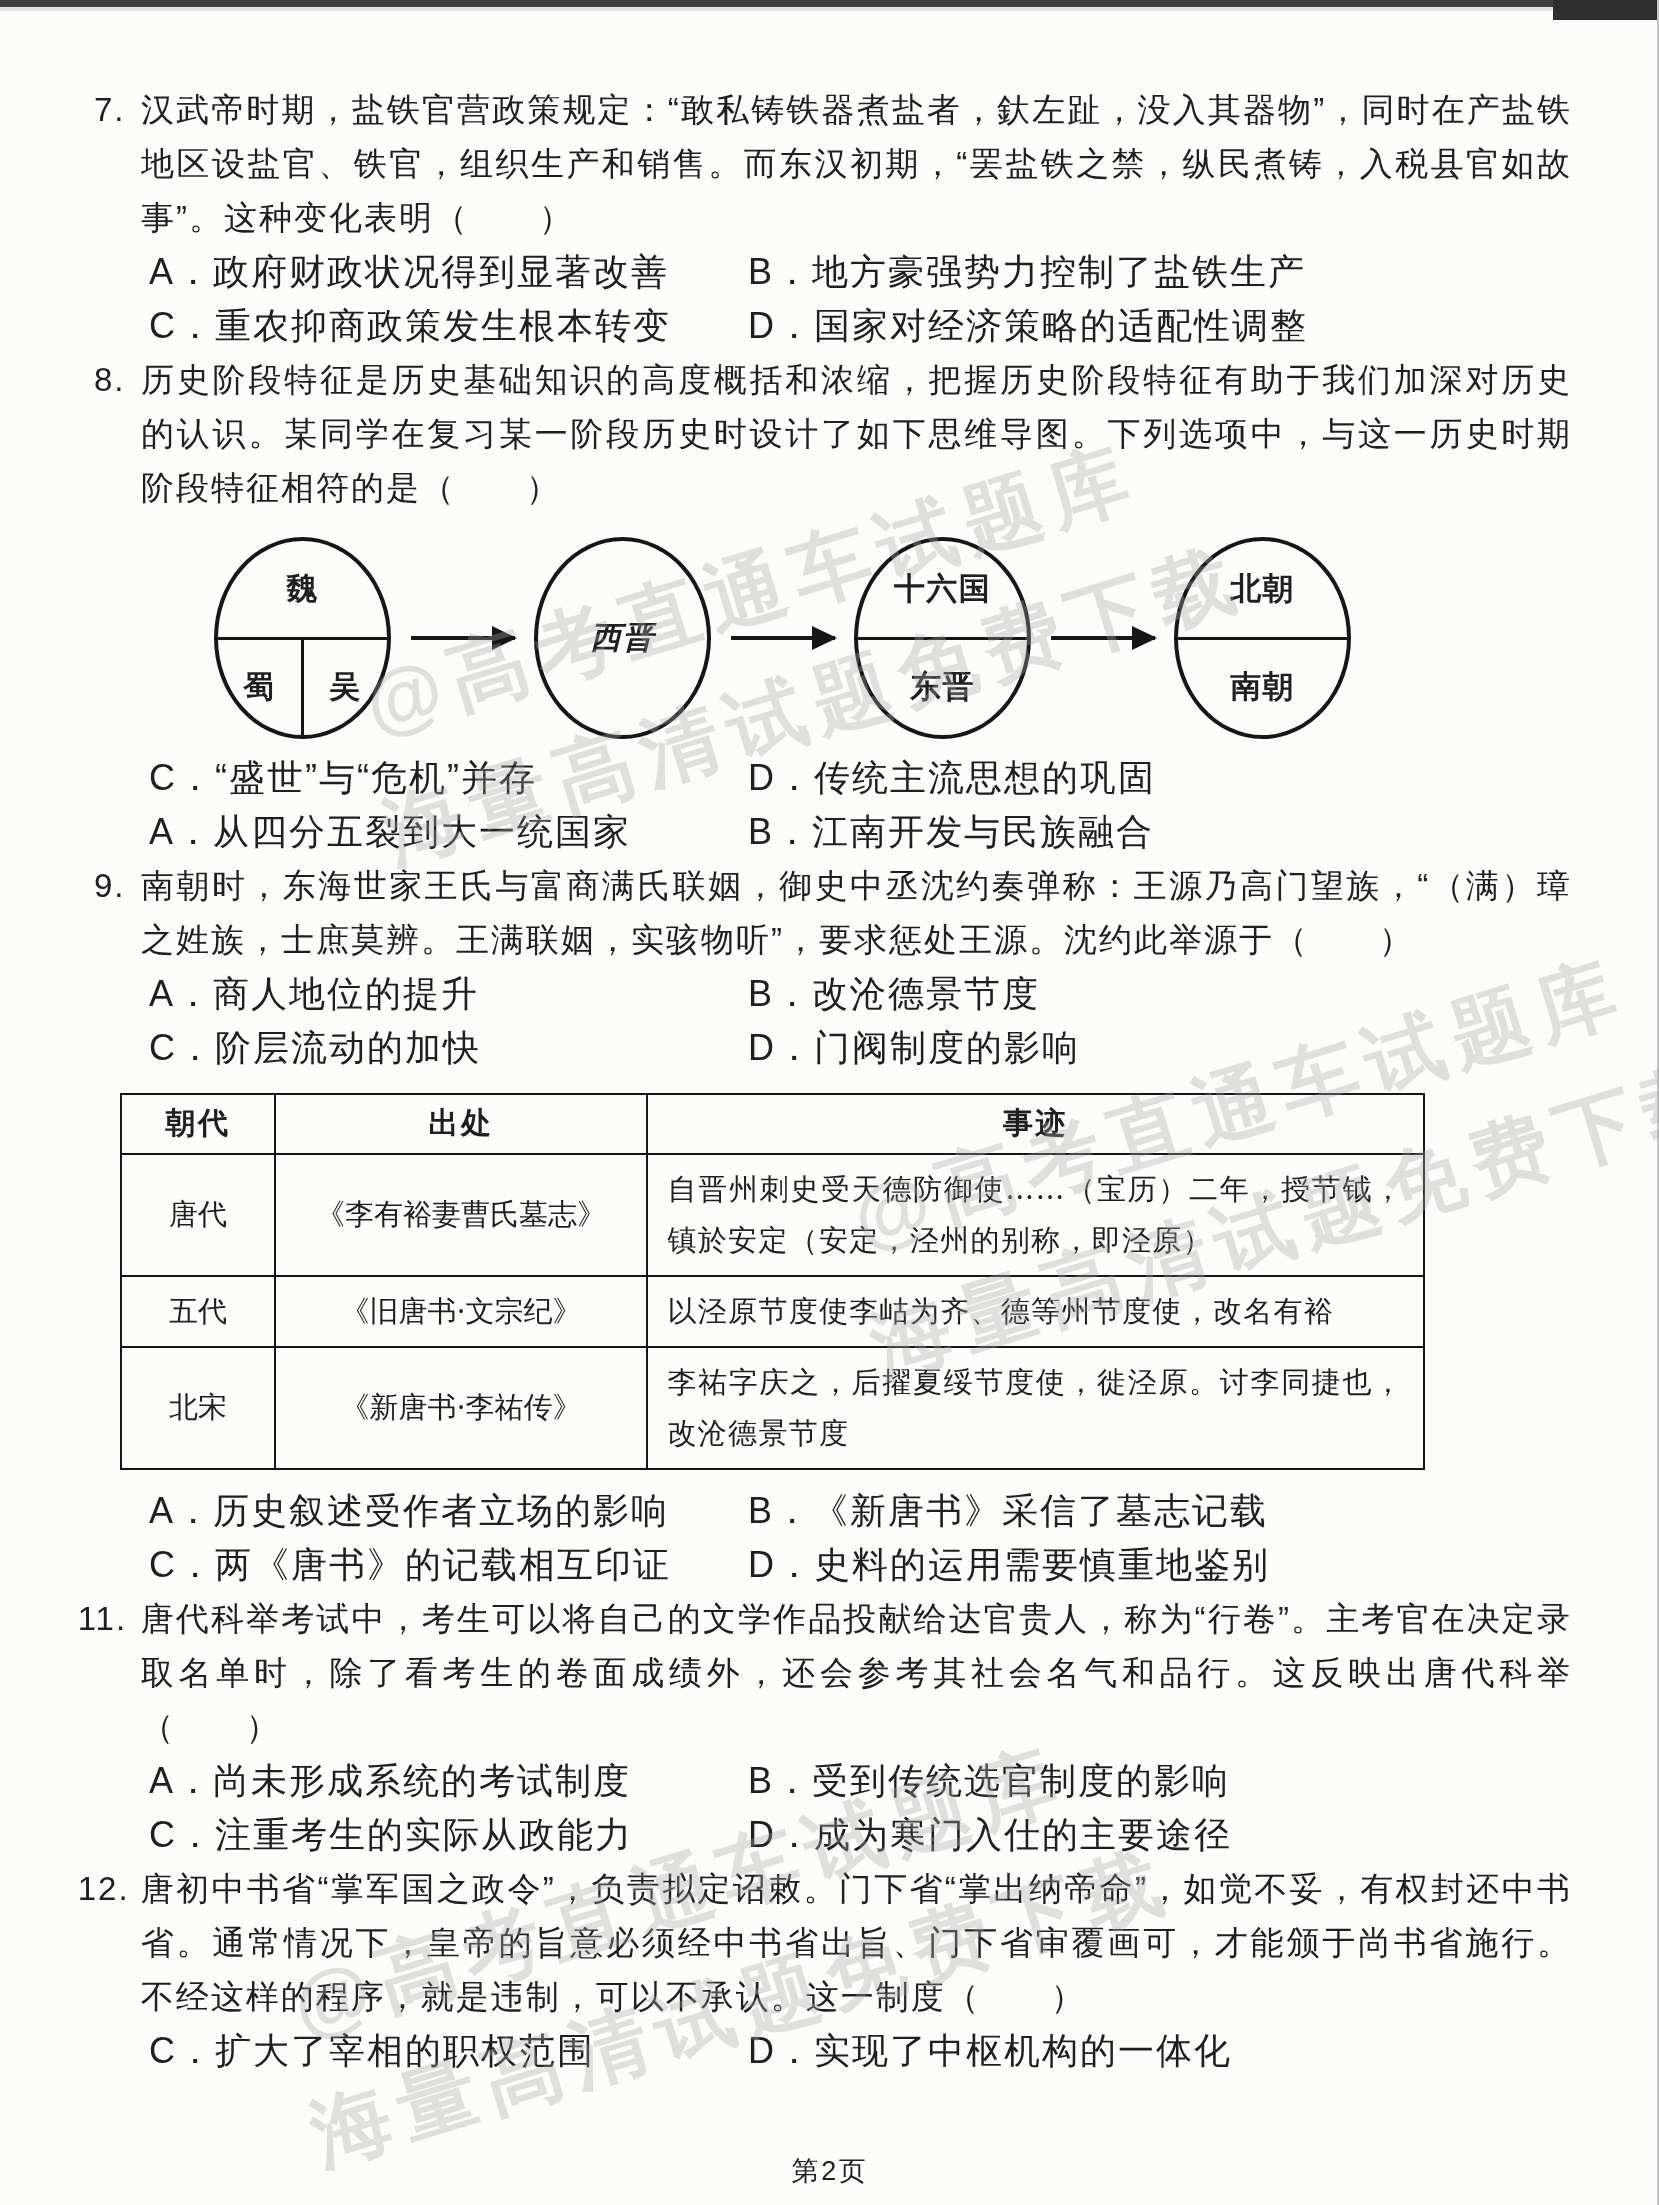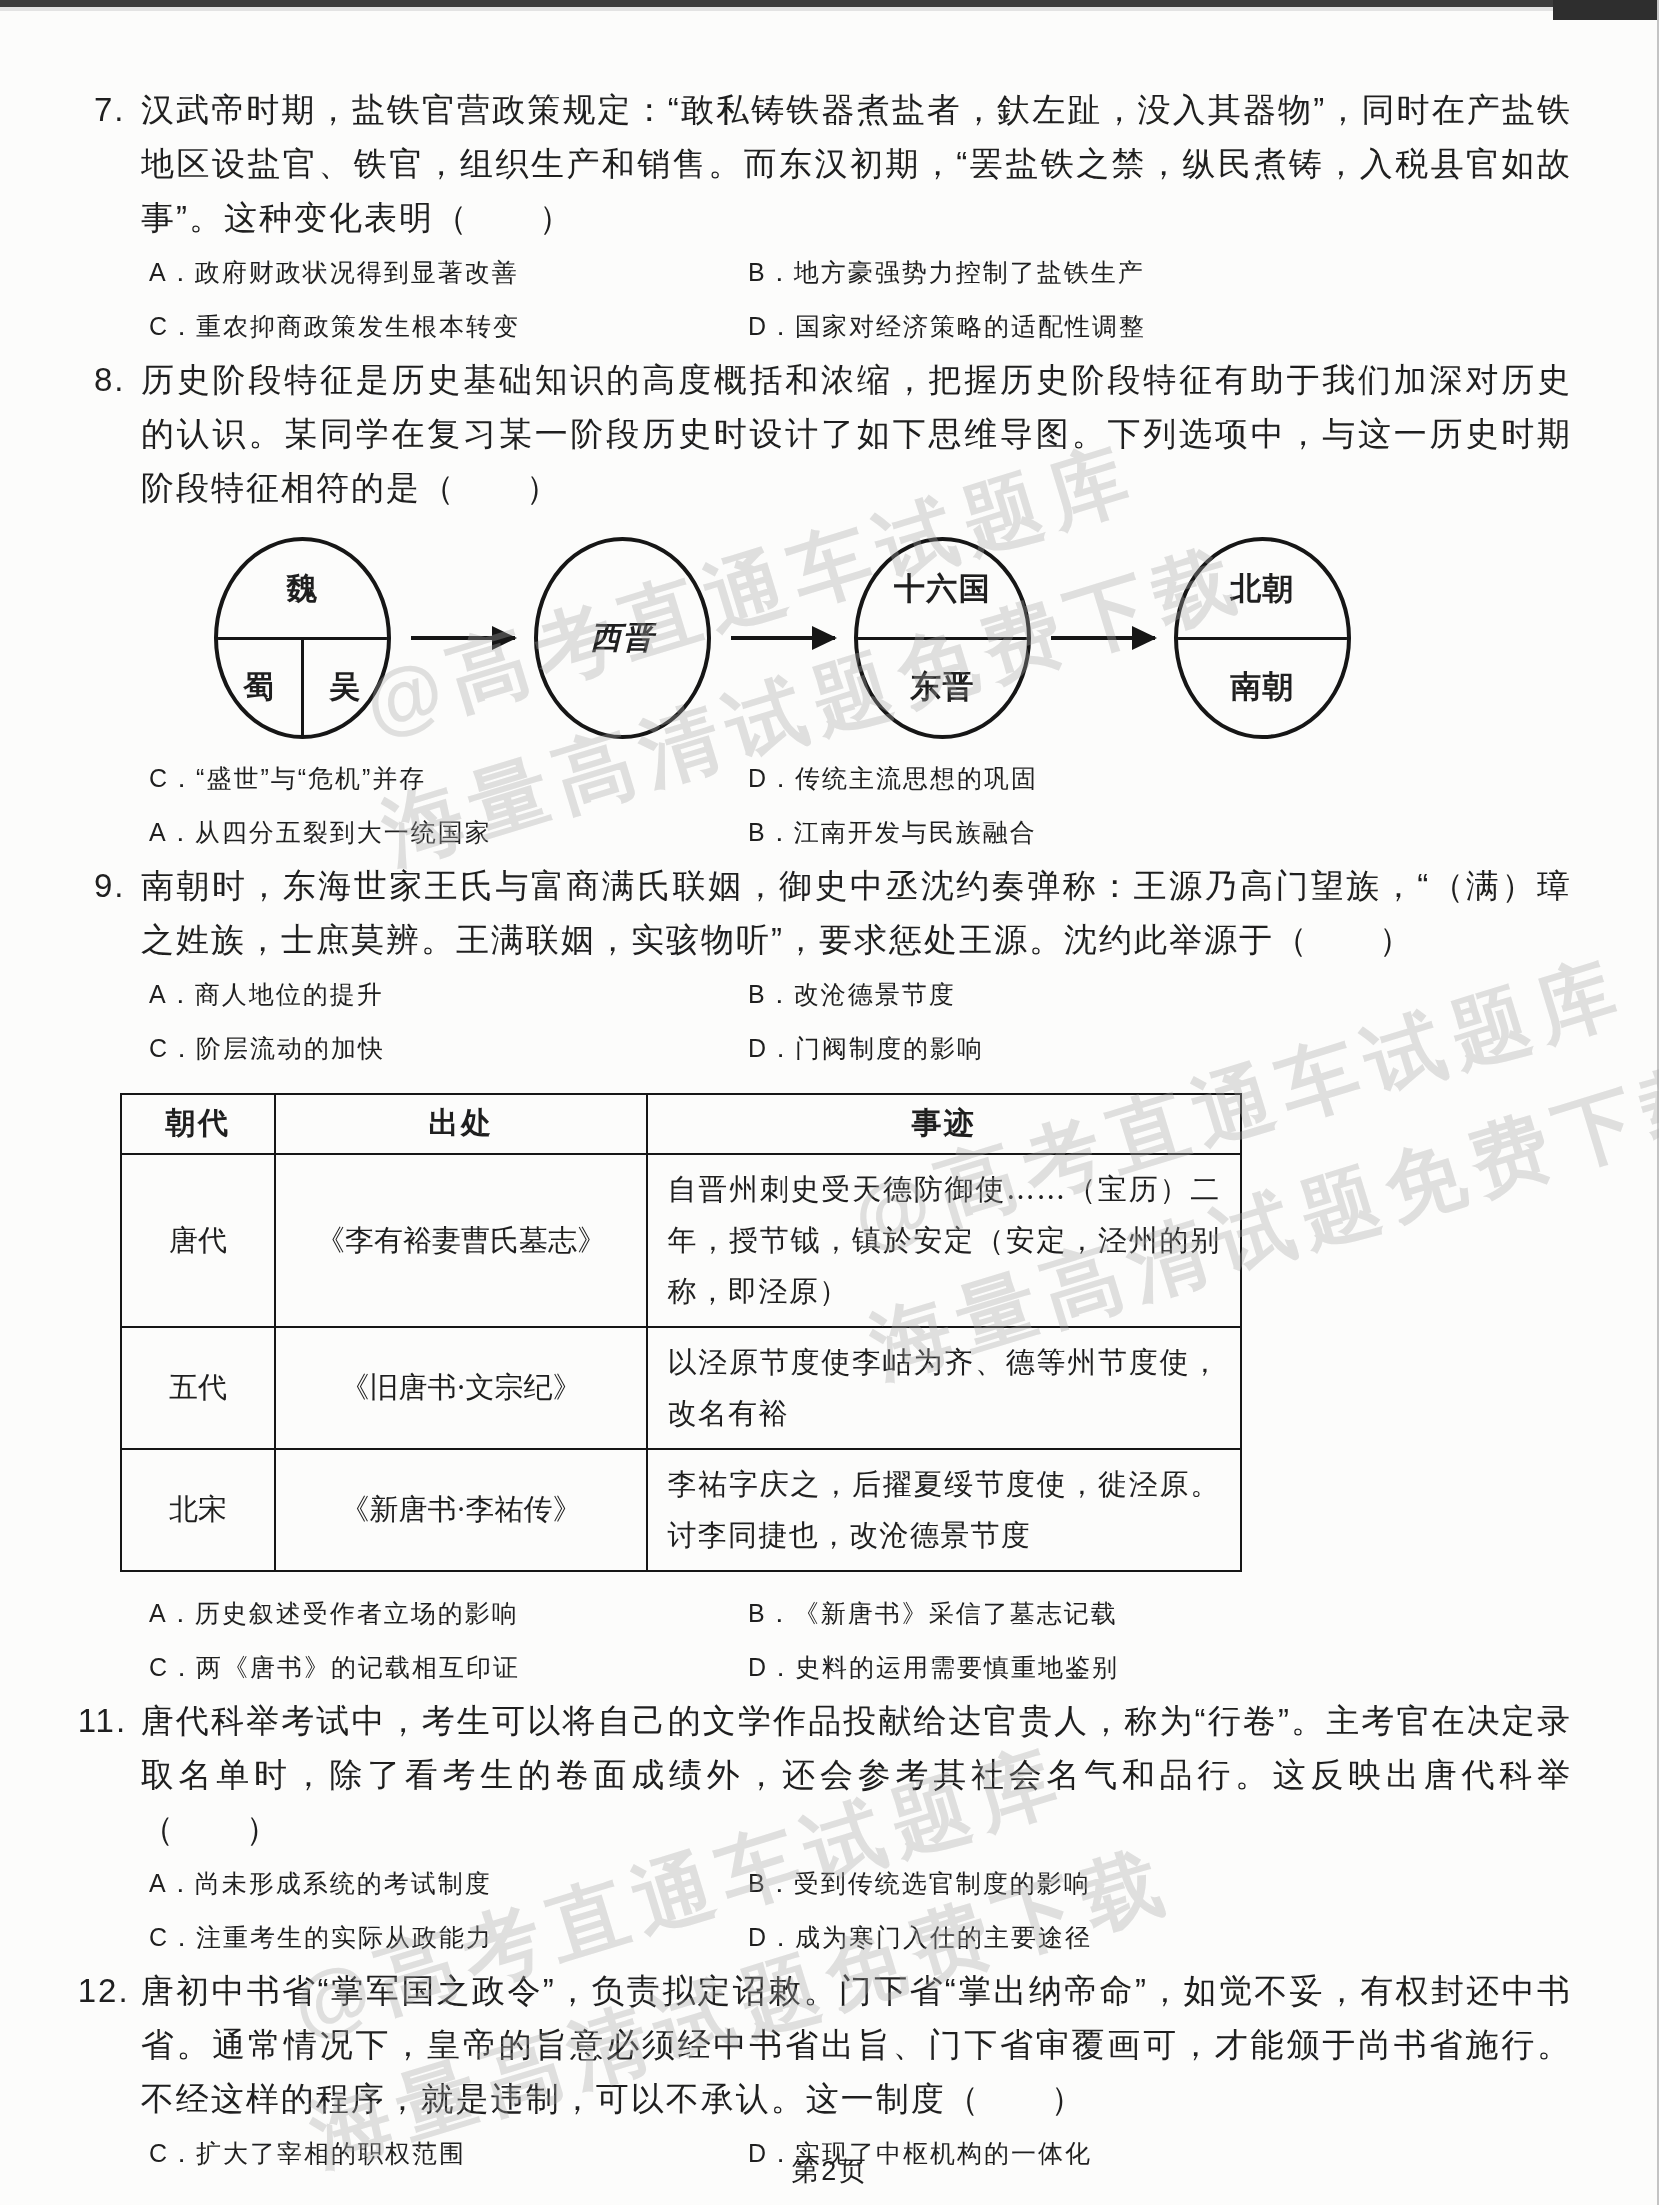--- a/index.html
+++ b/index.html
@@ -13,21 +13,21 @@
   .topbar-right-block { position:absolute; top:0; right:0; width:107px; height:19.5px; background:#2e2e2e; }
   .right-edge { position:absolute; top:0; right:1.3px; width:2px; height:100%; background:#c4c4c4; }
 
   .content { position:absolute; left:94px; top:83px; width:1478px; }
 
   .q { display:flex; align-items:flex-start; font-size:33px; line-height:54px; letter-spacing:2px; }
   .qnum { flex:0 0 47px; }
   .q.two-digit .qnum { flex:0 0 63px; margin-left:-16.3px; }
   .qtext { flex:1; text-align:justify; }
 
-  .opts { display:flex; font-size:25px; line-height:54px; letter-spacing:2px; }
+  .opts { display:flex; font-size:36px; line-height:54px; letter-spacing:2px; }
   .opt-left { box-sizing:border-box; width:654px; padding-left:55px; }
   .opt-right { flex:1; }
 
   .diagram { display:flex; align-items:center; margin:22px 0 11.7px 120px; }
   .node {
     box-sizing:border-box; width:177px; height:202px; flex:0 0 177px;
     border:4.6px solid #161616; border-radius:50%; overflow:hidden;
     display:flex; flex-direction:column;
     font-size:31px; font-weight:700; letter-spacing:1.3px;
   }
@@ -37,21 +37,21 @@
   .node .cell.divided { border-right:3.3px solid #161616; }
   .node.single { align-items:center; justify-content:center;font-style:italic; }
   .node.single .solo { margin:auto; }
   .arrow { width:104px; height:4.6px; background:#161616; margin:0 19.5px; position:relative; flex:0 0 104px; }
   .arrow::after {
     content:""; position:absolute; right:-2.6px; top:50%; transform:translateY(-50%);
     width:0; height:0; border-top:12.4px solid transparent; border-bottom:12.4px solid transparent;
     border-left:25px solid #161616;
   }
 
-  table.record { border-collapse:collapse; margin:18px 0 14.3px 26px; width:1122px;
+  table.record { border-collapse:collapse; margin:18px 0 14.3px 26px; width:1305px;
     font-family:"DejaVu Serif", serif; }
   table.record th, table.record td { border:2.6px solid #161616; }
   table.record th { height:56px; font-size:30px; font-weight:700; letter-spacing:2.6px; text-align:center; }
   table.record td { font-size:29px; line-height:51px; }
   td.col-dynasty { text-align:center; width:150px;margin-left:48px; }
   td.col-source  { text-align:center; width:372px; padding:9px 36px; box-sizing:border-box; }
   td.col-deeds   { padding:9px 19.5px; text-align:justify; letter-spacing:1.3px; }
 
   .wm { position:absolute; color:rgba(168,168,168,0.34); font-weight:700;
         transform:rotate(-17deg); transform-origin:left top; pointer-events:none; z-index:3; }

